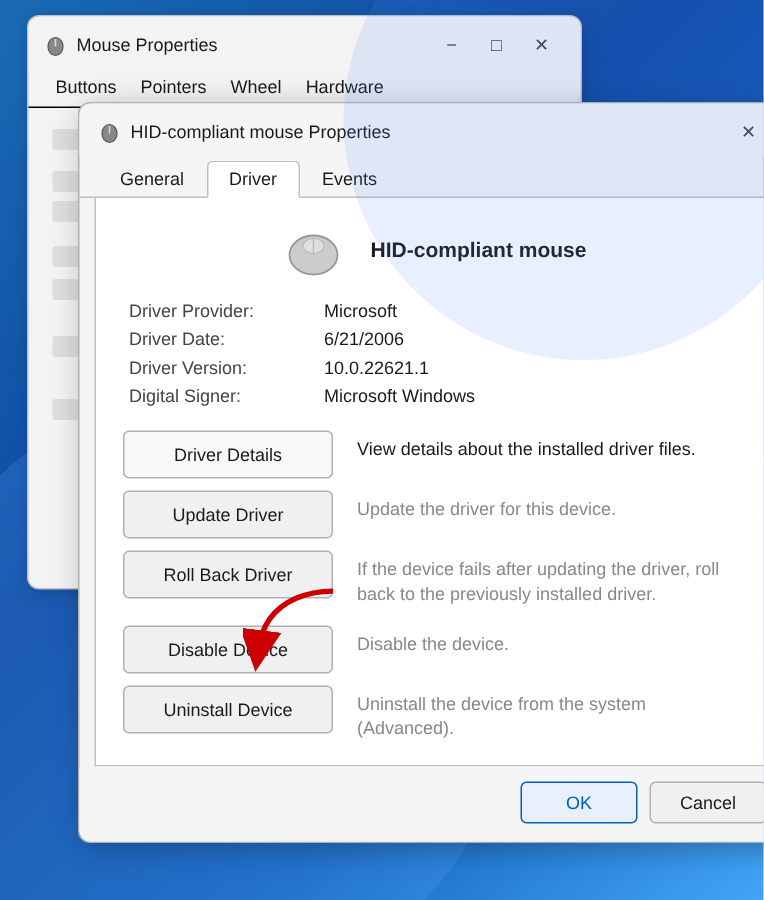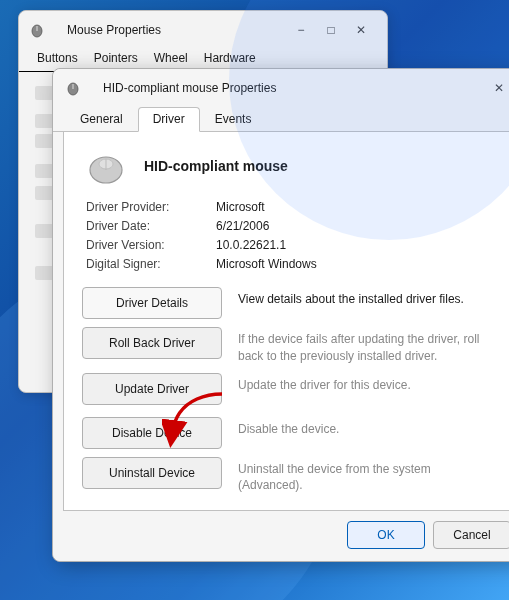--- a/index.html
+++ b/index.html
@@ -107,21 +107,21 @@
     }
     .main-titlebar {
       display: flex;
       align-items: center;
       justify-content: space-between;
       padding: 8px 10px 6px 12px;
       background: #f5f5f5;
       border-radius: 8px 8px 0 0;
     }
     .main-title {
-      display: flex; align-items: center; gap: 22px;
+      display: flex; align-items: center; gap: 6px;
       font-size: 12px; color: #1a1a1a;
     }
     .mouse-icon-small {
       width: 16px; height: 16px;
     }
 
     .main-tabs {
       display: flex; gap: 0;
       padding: 2px 25px 0 12px;
       border-bottom: 1px solid #c0c0c0;
@@ -147,20 +147,21 @@
       background: #fff;
       margin: 0 10px;
       border: 1px solid #c0c0c0;
       border-top: none;
       padding: 16px 18px 16px 18px;
     }
 
     .device-header {
       display: flex; align-items: center; gap: 14px;
       margin-bottom: 16px;
+      justify-content: center;
     }
     .mouse-icon-large {
       width: 48px; height: 36px;
     }
     .device-name {
       font-size: 14px; font-weight: 600; color: #1a1a1a;
     }
 
     .info-table {
       margin-bottom: 16px;
@@ -342,27 +343,27 @@
     </div>
 
     <div class="action-buttons">
 
       <div class="action-row">
         <button class="action-btn primary">Driver Details</button>
         <span class="action-desc" style="color:#1a1a1a;">View details about the installed driver files.</span>
       </div>
 
       <div class="action-row">
+        <button class="action-btn">Update Driver</button>
+        <span class="action-desc">Update the driver for this device.</span>
+      </div>
+
+      <div class="action-row">
         <button class="action-btn">Roll Back Driver</button>
         <span class="action-desc">If the device fails after updating the driver, roll back to the previously installed driver.</span>
-      </div>
-
-      <div class="action-row">
-        <button class="action-btn">Update Driver</button>
-        <span class="action-desc">Update the driver for this device.</span>
       </div>
 
       <div class="action-row red-arrow-container">
         <button class="action-btn">Disable Device</button>
         <span class="action-desc">Disable the device.</span>
 
         <svg class="red-arrow" viewBox="0 0 70 60">
           <defs>
             <marker id="arrowhead" markerWidth="8" markerHeight="8" refX="4" refY="4" orient="auto">
               <polygon points="0 0, 8 4, 0 8" fill="#cc0000"></polygon>

